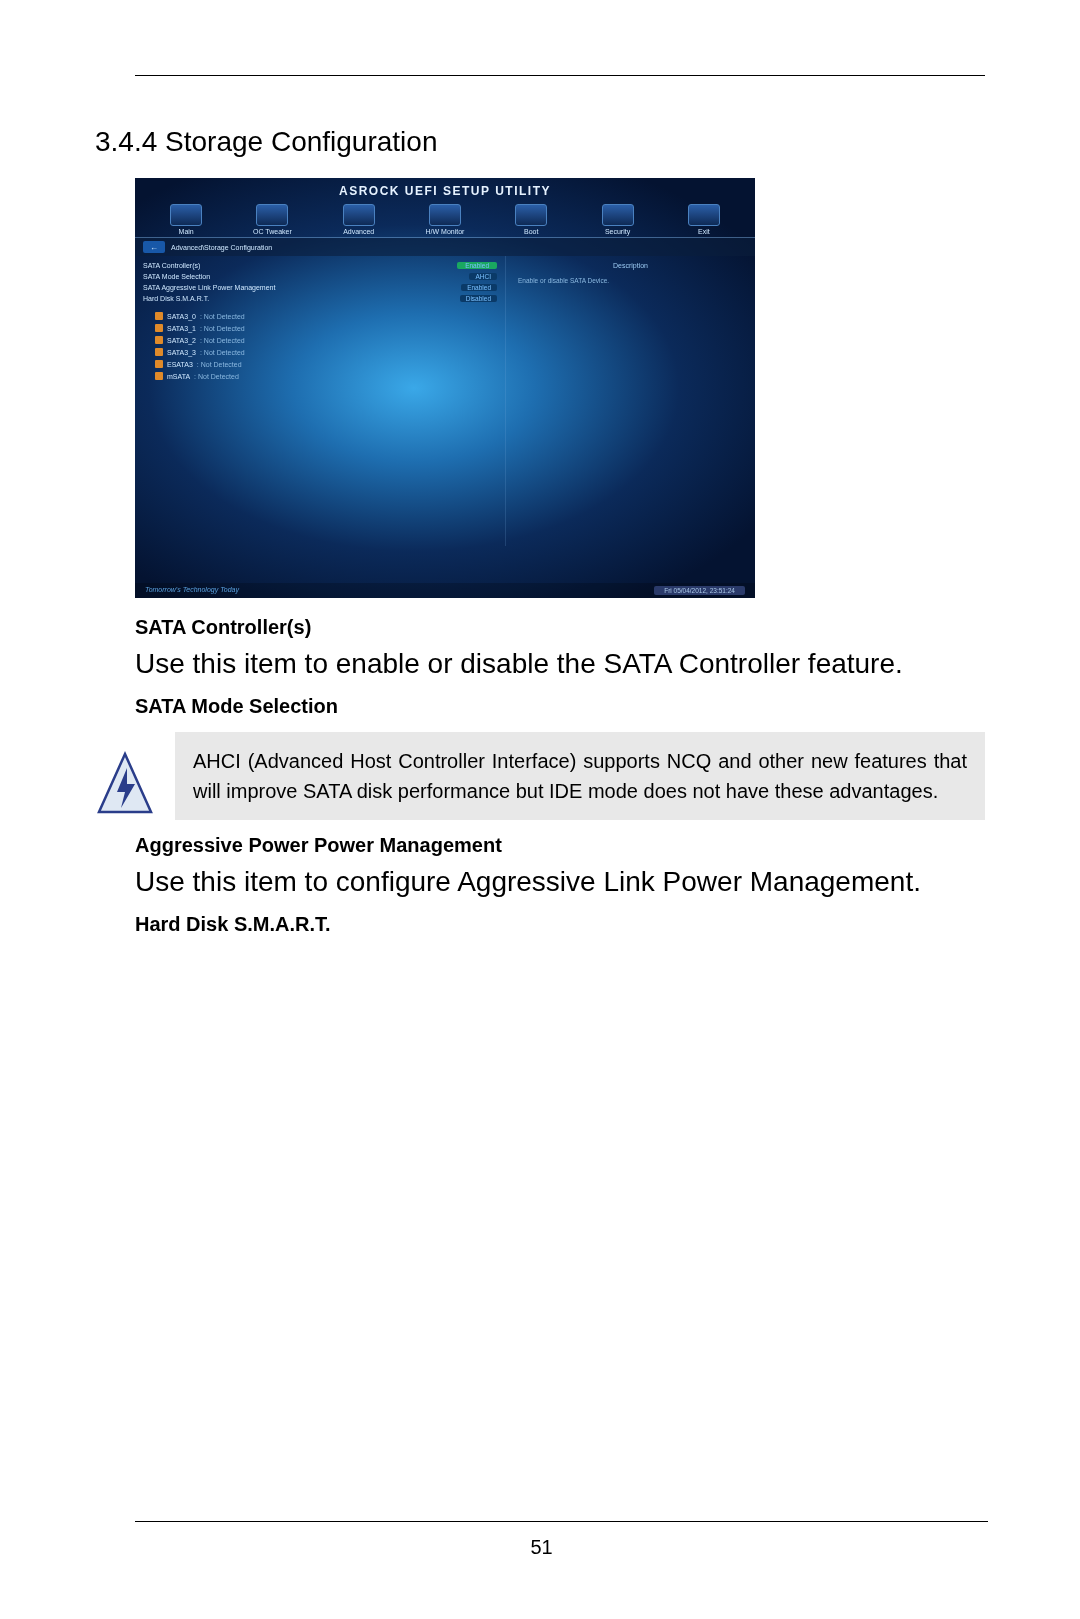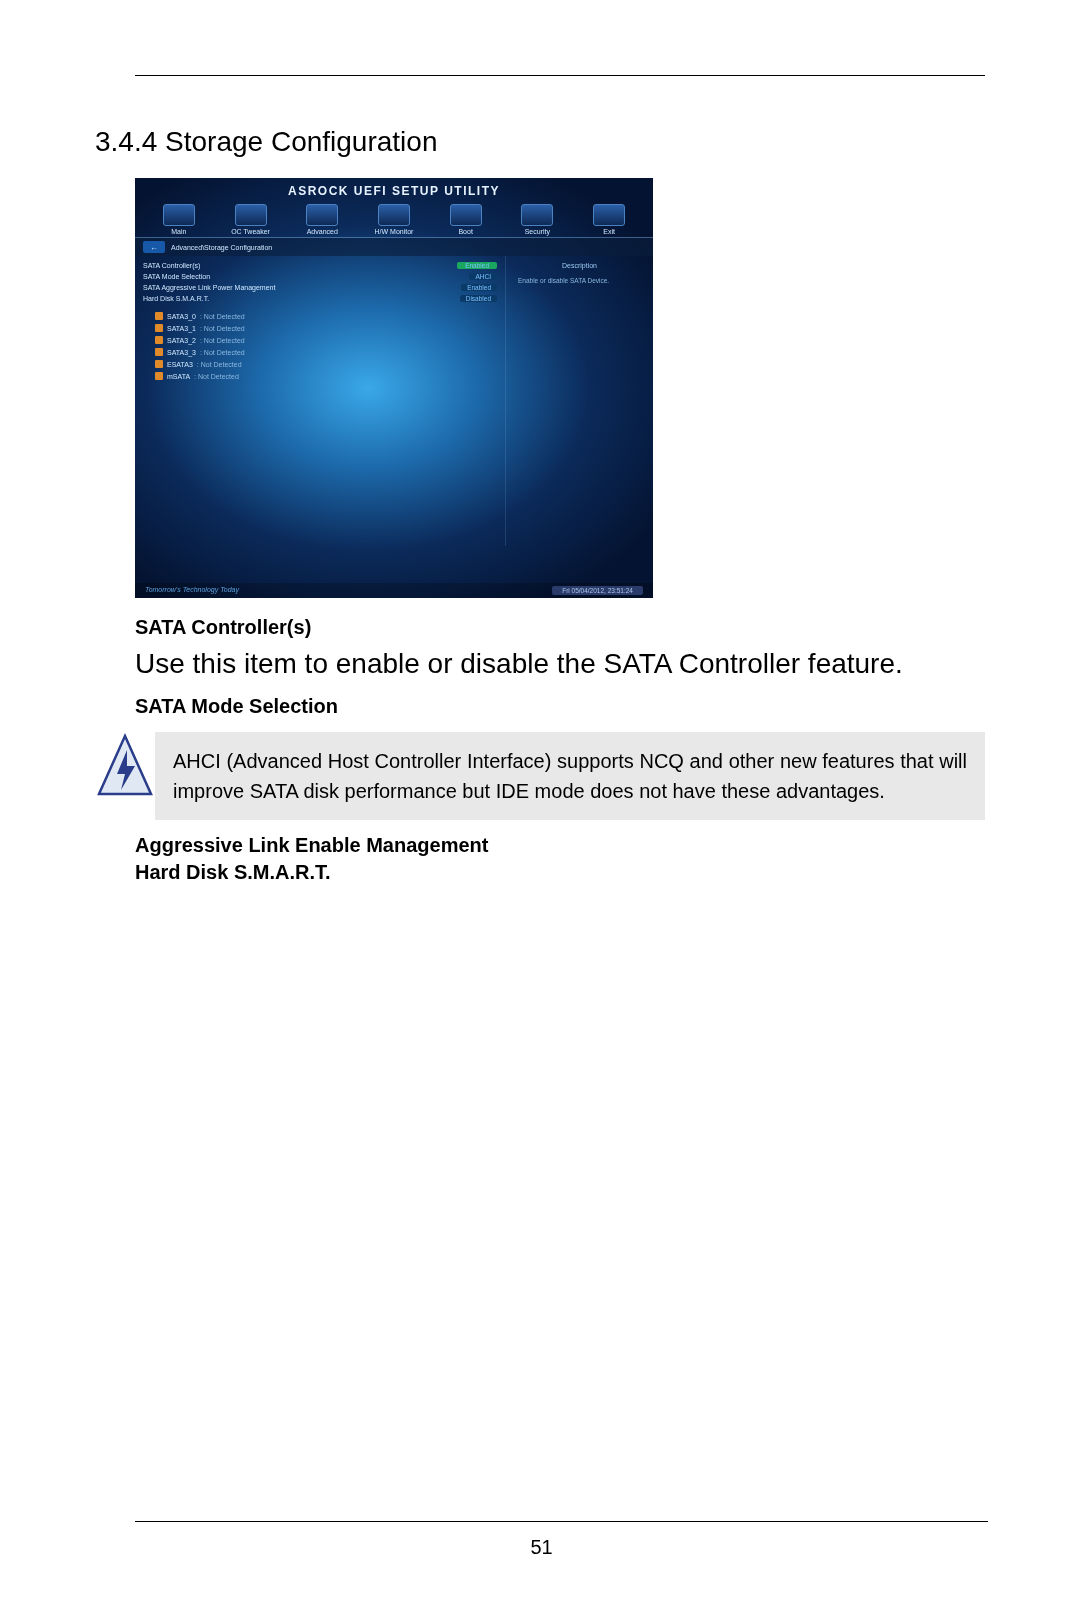--- a/index.html
+++ b/index.html
@@ -24,21 +24,21 @@
     }
     .content {
     }
     .section-title {
       font-size: 28px;
       font-weight: normal;
       margin-bottom: 20px;
       font-family: "Century Gothic", Arial, sans-serif;
     }
     .screenshot {
-      width: 518px;
+      width: 620px;
       height: 420px;
       margin-left: 40px;
       margin-bottom: 18px;
       background: radial-gradient(ellipse at 45% 50%, #3aa8e8 0%, #1e6eb0 25%, #0b2a5a 55%, #041331 85%);
       color: #cfe8ff;
       font-size: 9px;
       position: relative;
       overflow: hidden;
     }
     .bios-title {
@@ -168,21 +168,22 @@
       margin-bottom: 4px;
     }
     .item-body {
       font-size: 28px;
       line-height: 1.5;
       text-align: justify;
       margin-bottom: 10px;
     }
     .note-box {
       display: flex;
-      align-items: flex-start;
+      align-items: flex-end;
+      gap: 20px;
       margin: 14px 0 14px 0;
     }
     .note-icon {
       width: 60px;
       height: 70px;
       flex-shrink: 0;
       position: relative;
     }
     .note-icon svg { width: 100%; height: 100%; }
     .note-text {
@@ -331,21 +332,22 @@
       <div class="note-icon">
         <svg viewBox="0 0 60 70">
           <polygon points="30,4 56,62 4,62" fill="#dfe8f3" stroke="#2a3d8a" stroke-width="2.5"></polygon>
           <path d="M32 18 L22 42 L30 42 L26 58 L40 34 L32 34 Z" fill="#2a3d8a"></path>
         </svg>
       </div>
       <div class="note-text">AHCI (Advanced Host Controller Interface) supports NCQ and other new features that will improve SATA disk performance but IDE mode does not have these advantages.</div>
     </div>
 
     <div class="item-block">
-      <div class="item-title">Aggressive Link Enable Management</div>
+      <div class="item-title">Aggressive Power Power Management</div>
+      <div class="item-body">Use this item to configure Aggressive Link Power Management.</div>
     </div>
     <div class="item-block">
       <div class="item-title">Hard Disk S.M.A.R.T.</div>
     </div>
   </div>
 
   <div class="bottom-area">
     <hr class="bottom-rule">
     <div class="page-num">51</div>
   </div>

